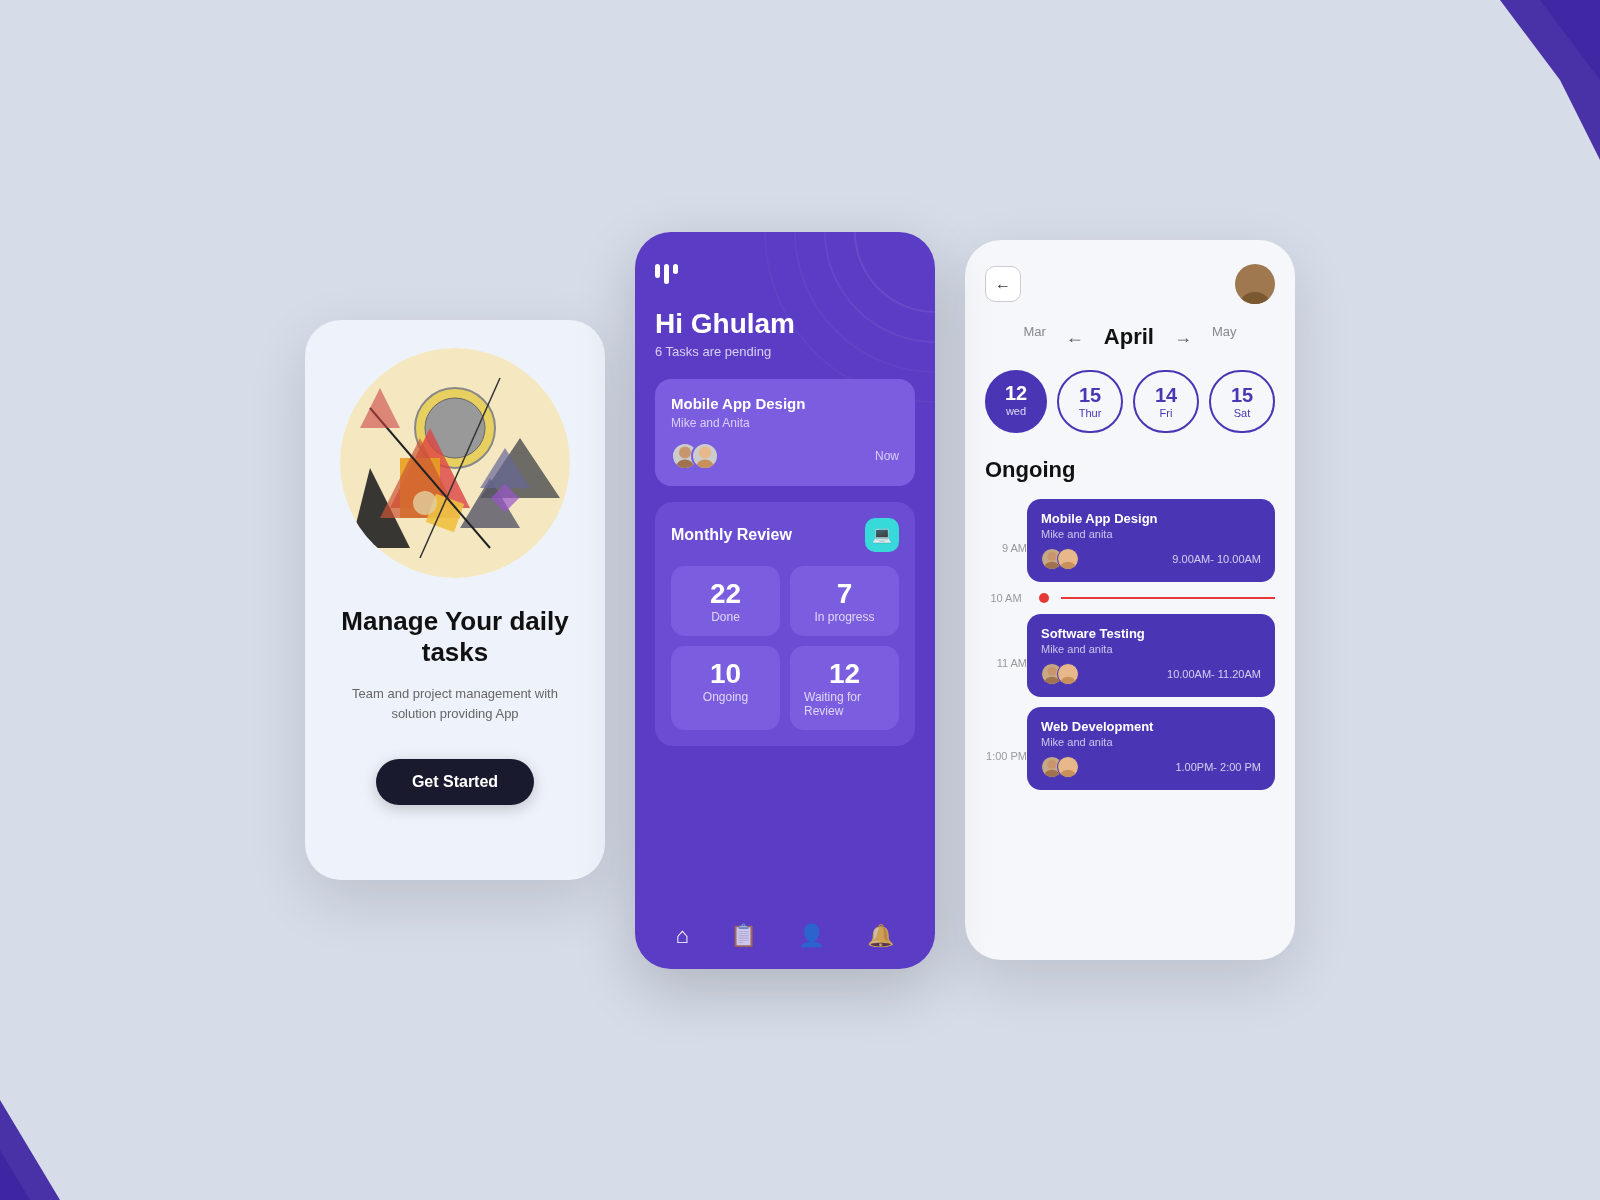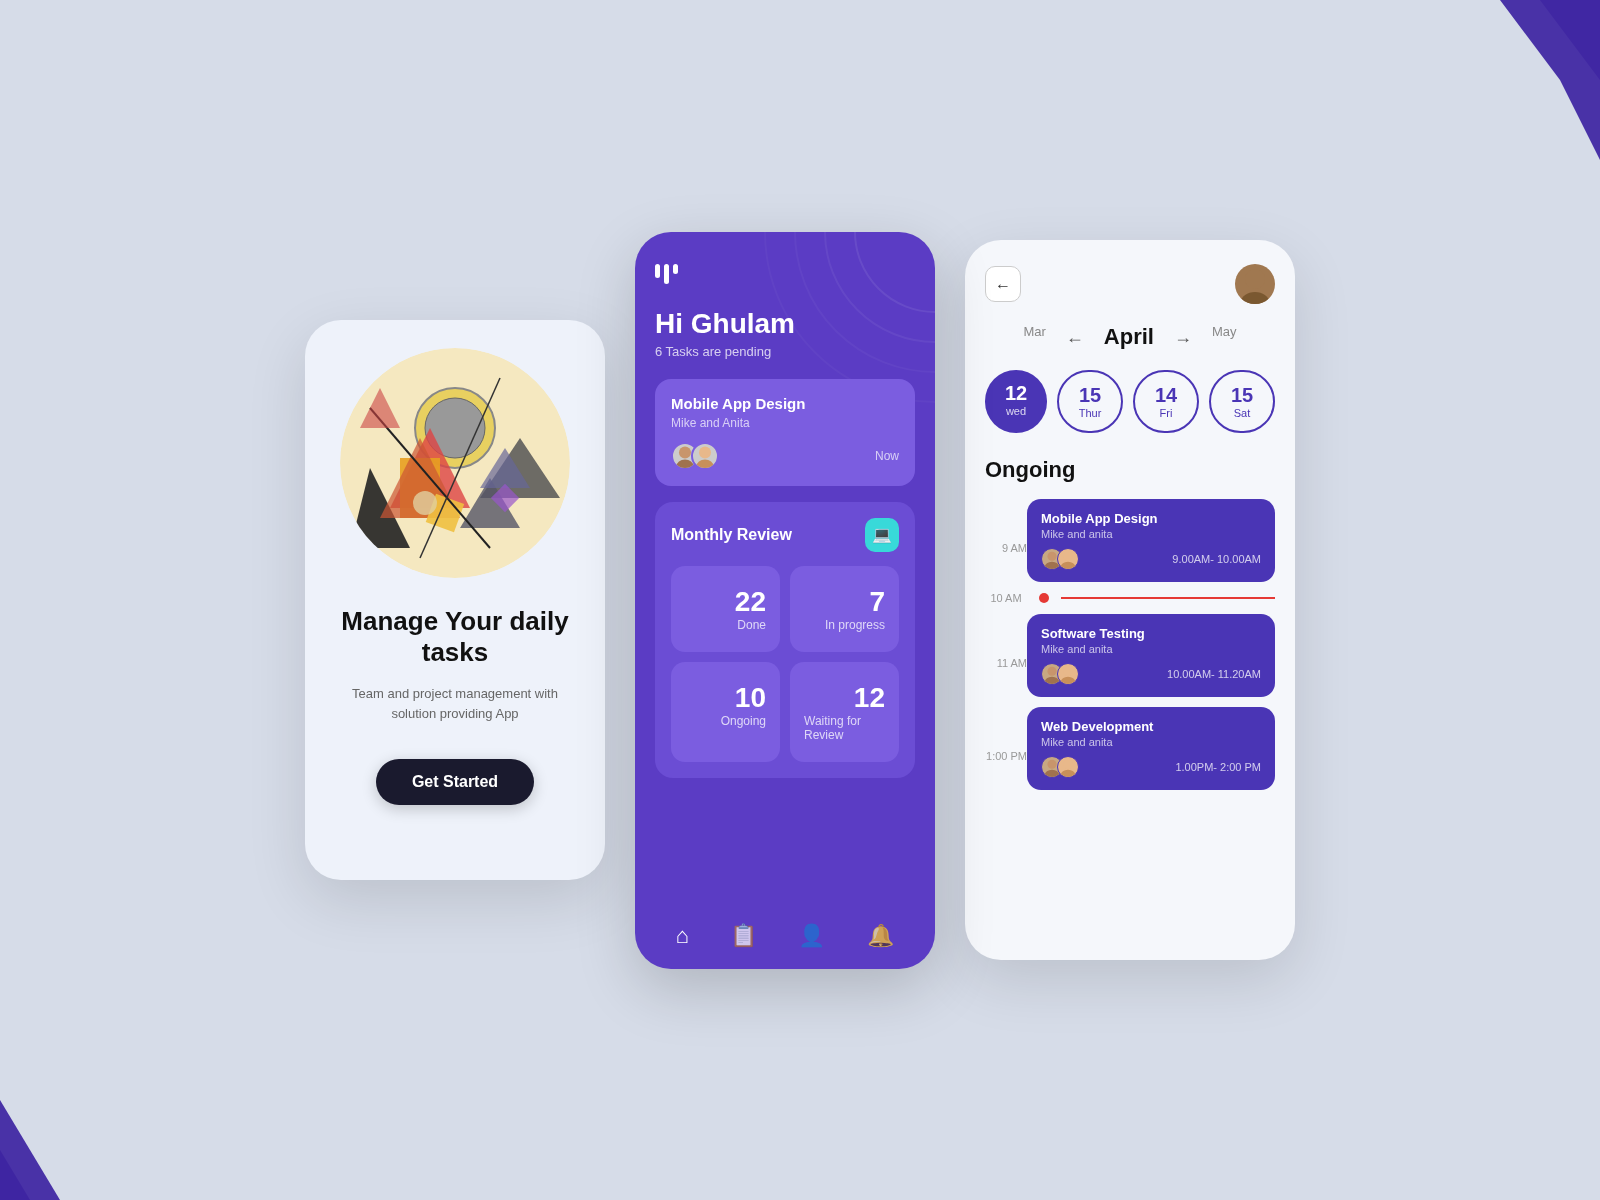--- a/index.html
+++ b/index.html
@@ -204,24 +204,24 @@
       font-size: 16px;
     }
     .review-grid {
       display: grid;
       grid-template-columns: 1fr 1fr;
       gap: 10px;
     }
     .review-item {
       background: #7b5de0;
       border-radius: 14px;
-      padding: 20px 14px;
+      padding: 12px 14px;
       display: flex;
       flex-direction: column;
-      align-items: flex-end;
+      align-items: center;
     }
     .review-number {
       font-size: 28px;
       font-weight: 700;
       color: #fff;
     }
     .review-label {
       font-size: 12px;
       color: rgba(255,255,255,0.75);
     }

